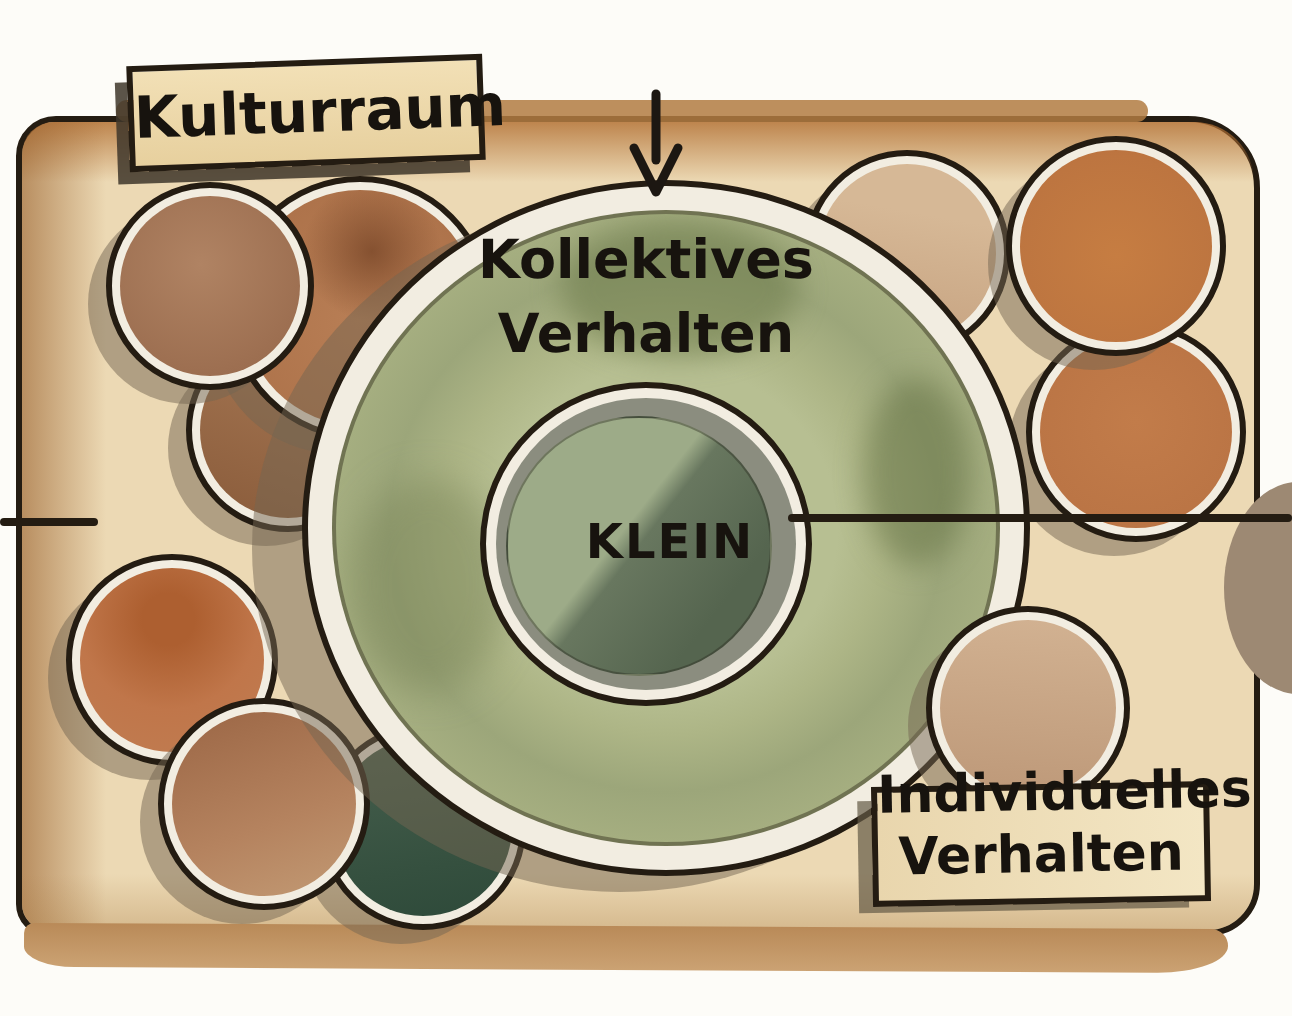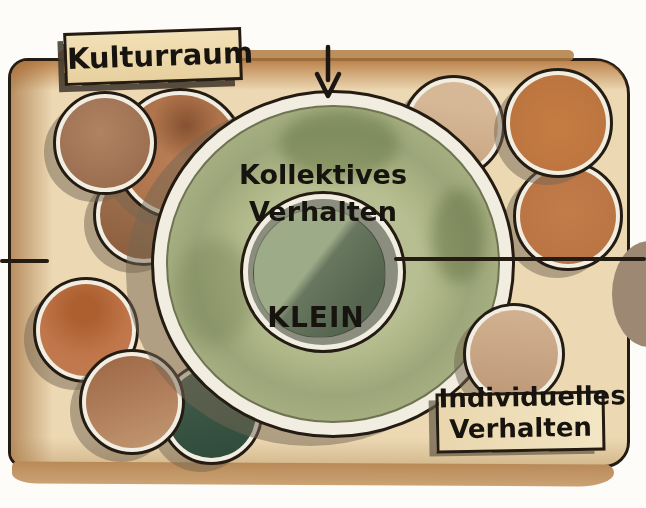--- a/index.html
+++ b/index.html
@@ -81,24 +81,24 @@
 
   .hole { left:240px; top:191px; width:160px; height:156px; border-radius:50%;
     background:var(--ring_cream, #f2ede1); border:3px solid var(--ink, #241c12); }
   .hole .gray { position:absolute; inset:5px;  border-radius:50%;
     background:var(--inner_gray, #8b8d7f); }
   .hole .core { position:absolute; inset:14px 17px 12px 10px; border-radius:50%;
     border:1.5px solid rgba(40,40,30,.4);
     background:linear-gradient(128deg, var(--inner_light, #9dab88) 0 44%, #68775f 50%, var(--inner_dark, #55654f) 78%); }
 
   
-  .dtext { position:absolute; font-weight:700; text-align:center;margin-top:44px; }
+  .dtext { position:absolute; font-weight:700; text-align:center; }
   .t-koll  { left:198px; top:115px; width:250px; font-size:27px; }
   .t-verh  { left:198px; top:152px; width:250px; font-size:27px; }
-  .t-klein { left:254px; top:257px; width:124px; font-size:28px; letter-spacing:1px; }
+  .t-klein { left:273px; top:257px; width:124px; font-size:24px; letter-spacing:1px; }
   .t-gross { left:256px; top:365px; width:130px; font-size:22px; letter-spacing:2px; }
 
   
   .hl { position:absolute; height:4px; background:var(--ink, #241c12); border-radius:2px; }
   .hl-left  { left:0;     top:259px; width:49px; }
   .hl-right { left:394px; top:257px; width:252px; }
   .arrow { left:312px; top:44px; width:32px; height:56px; }
 
   
   .lbl { position:absolute; border:3.5px solid var(--ink, #241c12);

